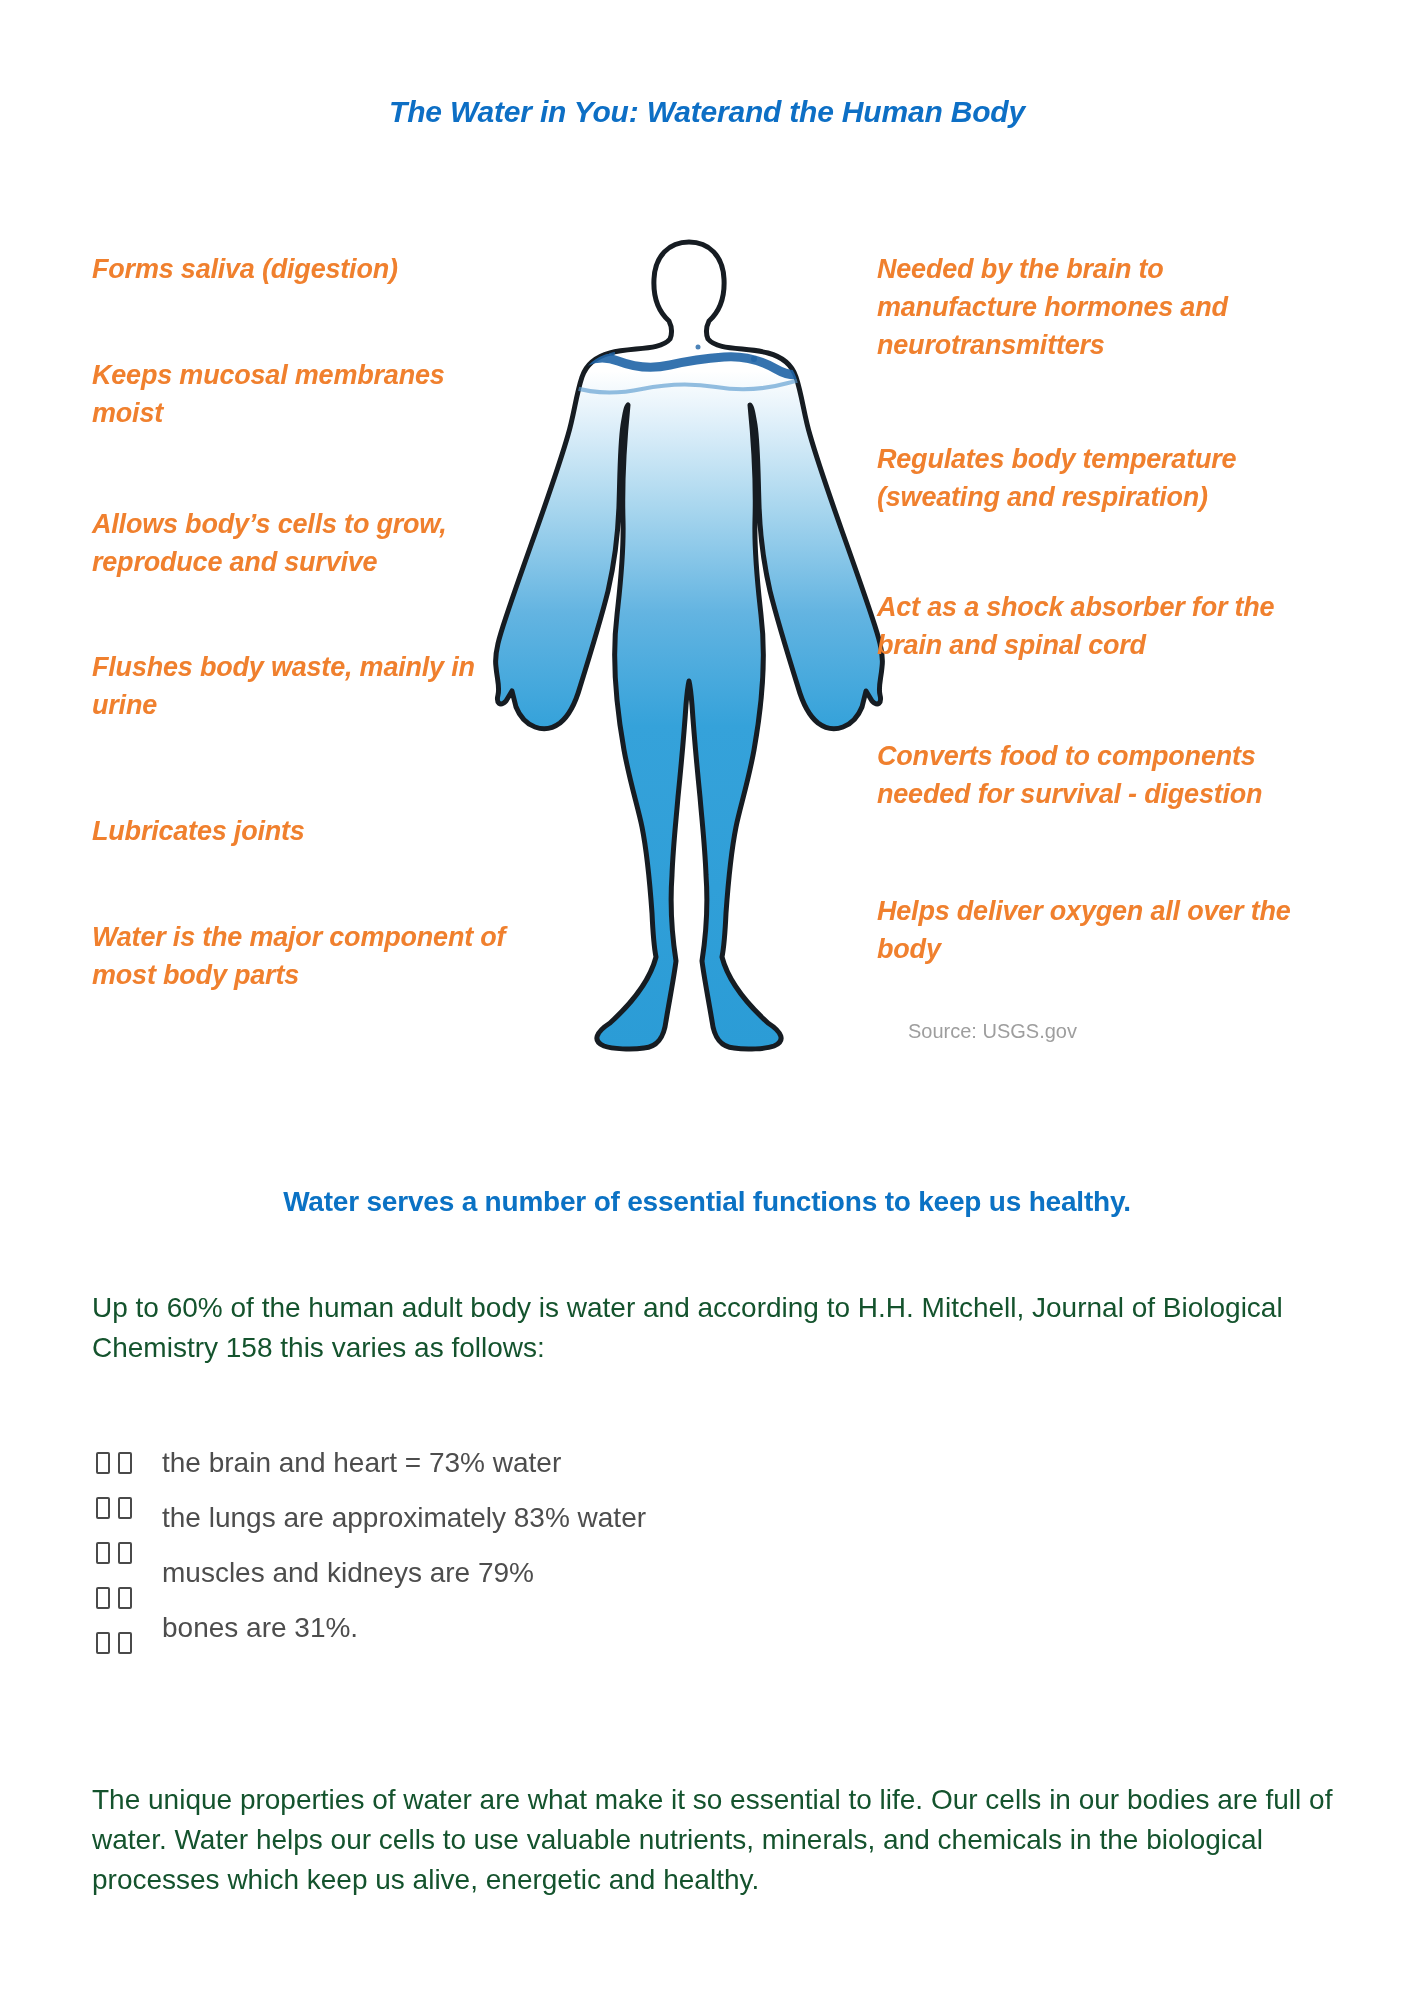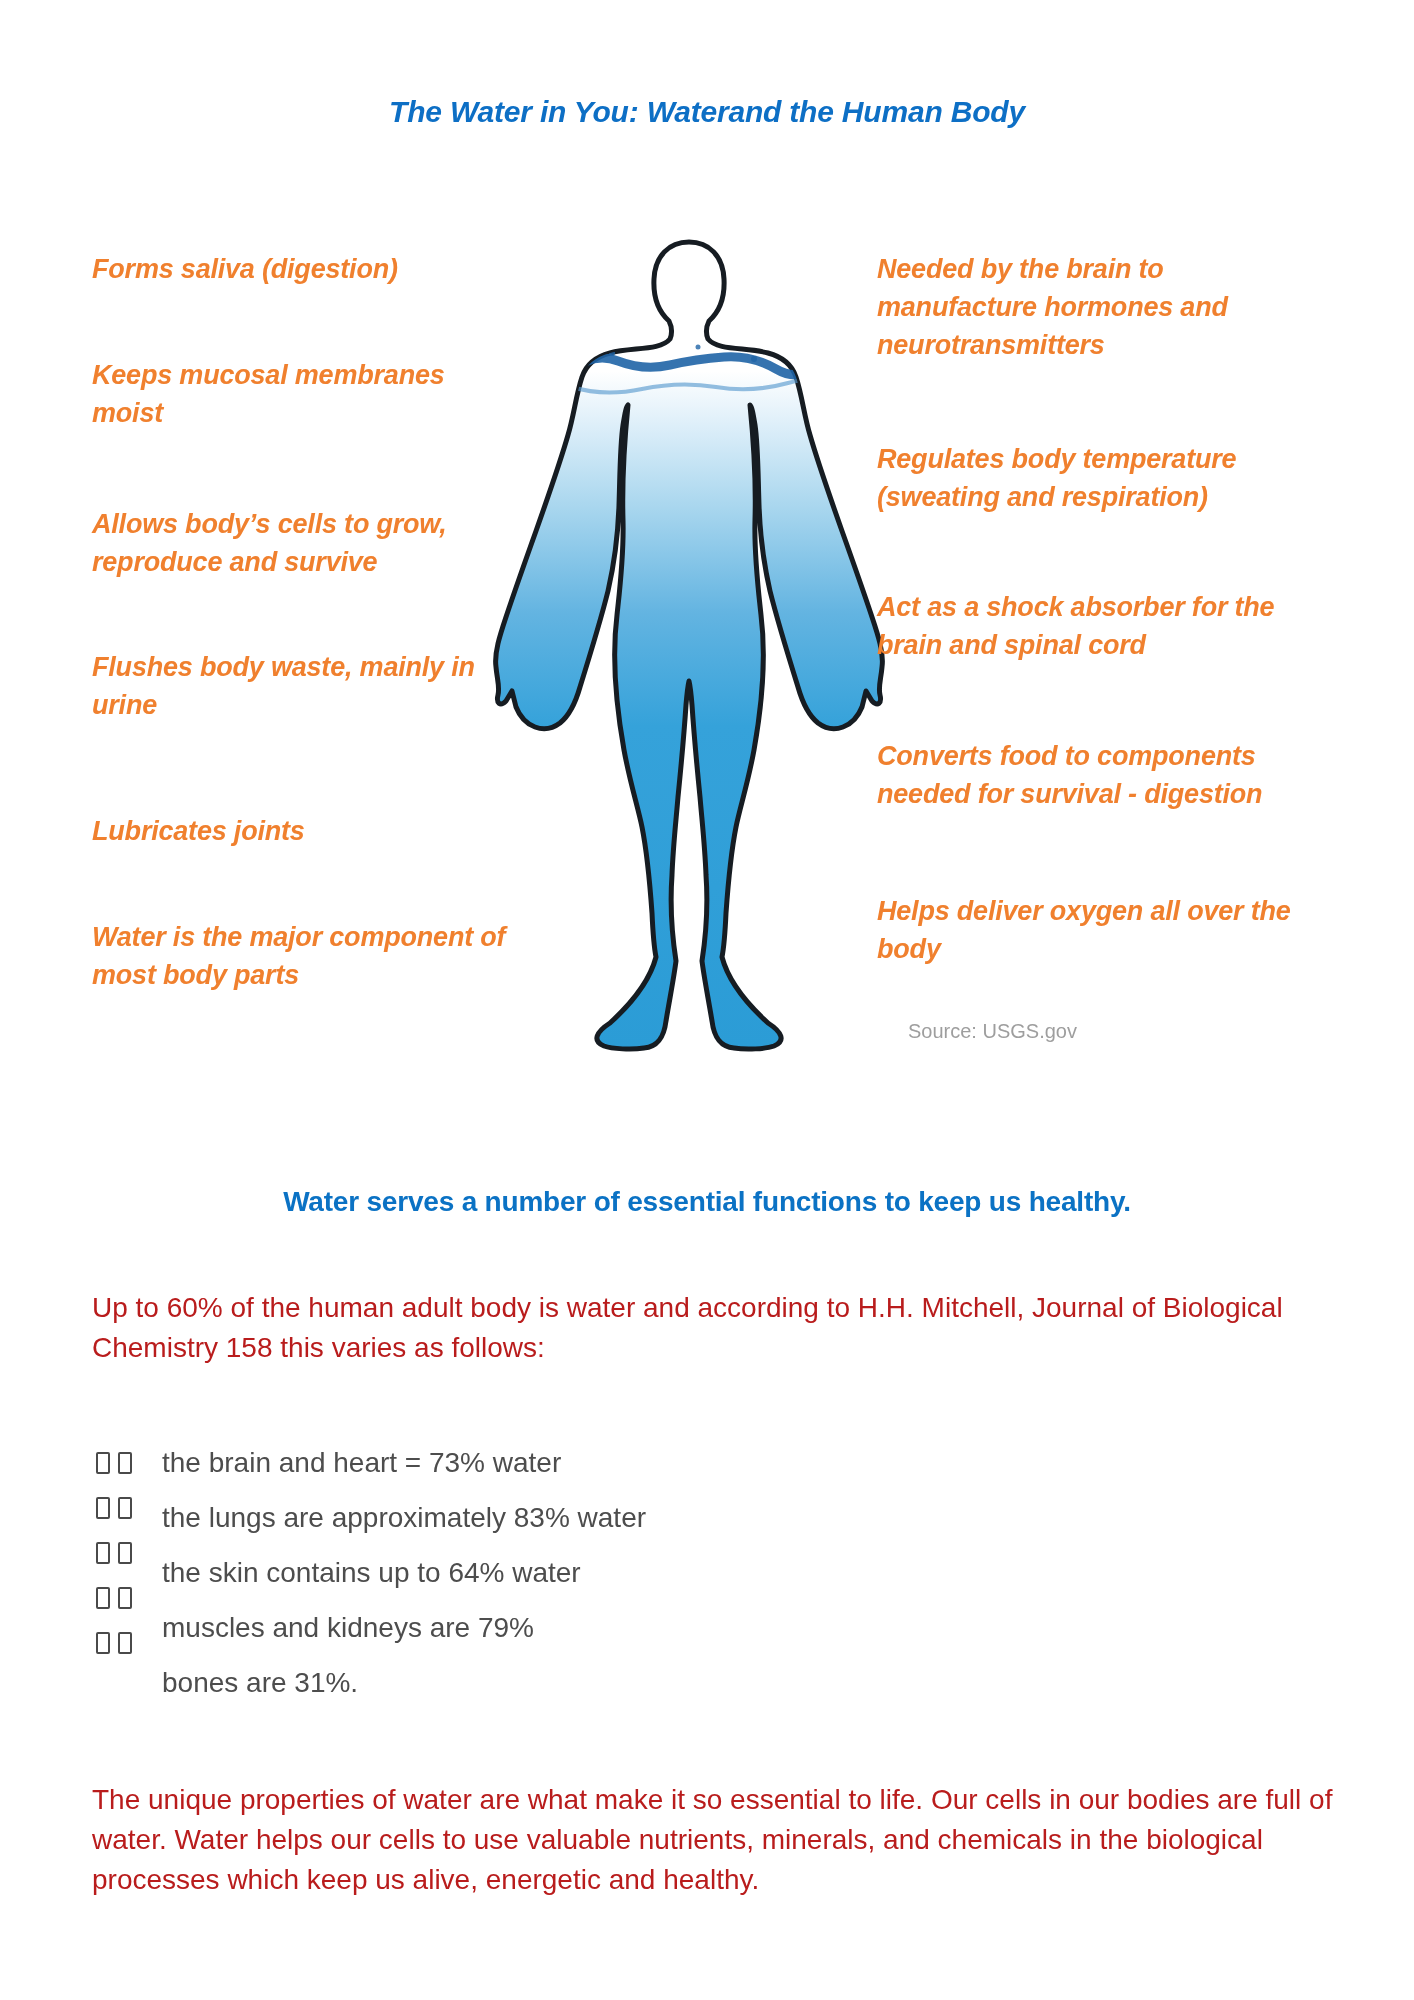--- a/index.html
+++ b/index.html
@@ -22,21 +22,21 @@
   .label.right{right:92px;}
   .source{
     position:absolute;left:908px;top:1020px;font-size:20px;color:#9e9e9e;
   }
   .subtitle{
     position:absolute;top:1186px;left:0;width:100%;text-align:center;
     font-size:28px;font-weight:bold;color:#0b72c4;letter-spacing:-0.2px;
   }
   .para{
     position:absolute;left:92px;margin:0;font-size:28px;line-height:40px;
-    color:#b91c1c;
+    color:#14532d;
   }
   .bullets{position:absolute;left:92px;top:1446px;width:800px;height:260px;}
   .marker-col{position:absolute;left:4px;top:6px;}
   .marker-row{height:45px;}
   .tofu{
     display:inline-block;width:10px;height:18px;margin-right:8px;
     border:2px solid #4a4a4a;border-radius:2px;vertical-align:top;
   }
   .text-col{position:absolute;left:70px;top:2px;}
   .bullet-line{
@@ -138,21 +138,20 @@
     <div class="marker-col">
       <div class="marker-row"><span class="tofu"></span><span class="tofu"></span></div>
       <div class="marker-row"><span class="tofu"></span><span class="tofu"></span></div>
       <div class="marker-row"><span class="tofu"></span><span class="tofu"></span></div>
       <div class="marker-row"><span class="tofu"></span><span class="tofu"></span></div>
       <div class="marker-row"><span class="tofu"></span><span class="tofu"></span></div>
     </div>
     <div class="text-col">
       <div class="bullet-line">the brain and heart = 73% water</div>
       <div class="bullet-line">the lungs are approximately 83% water</div>
-      <div class="bullet-line">the skin contains up to 64% water</div>
       <div class="bullet-line">muscles and kidneys are 79%</div>
       <div class="bullet-line">bones are 31%.</div>
     </div>
   </div>
 
   <p class="para" style="top:1780px;width:1245px">The unique properties of water are what make it so essential to life. Our cells in our bodies are full of water. Water helps our cells to use valuable nutrients, minerals, and chemicals in the biological processes which keep us alive, energetic and healthy.</p>
 
 </div>
 
 </body></html>

